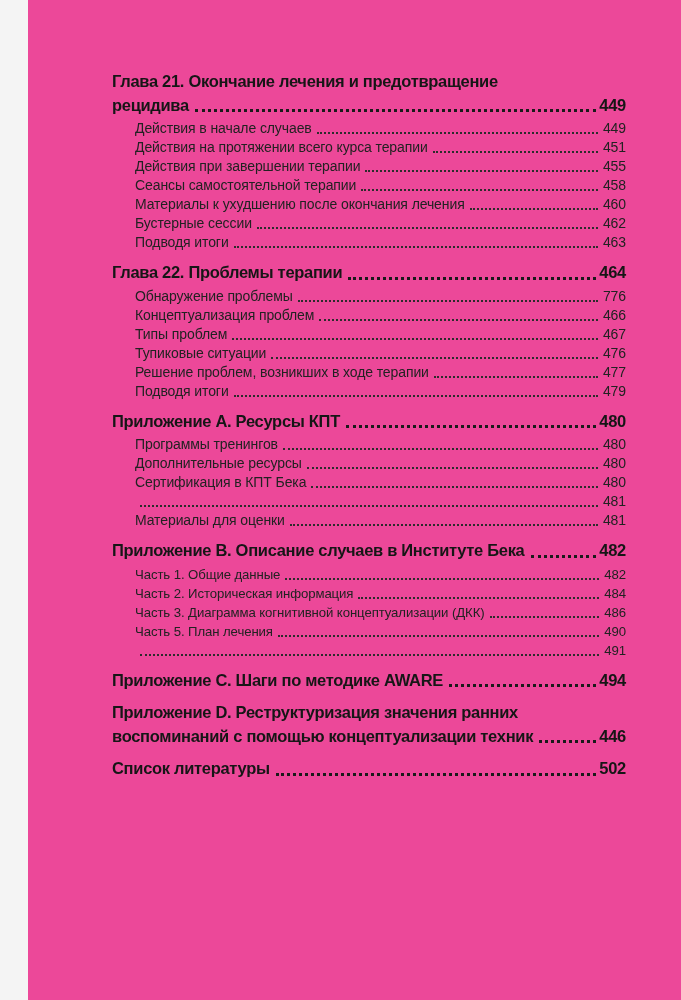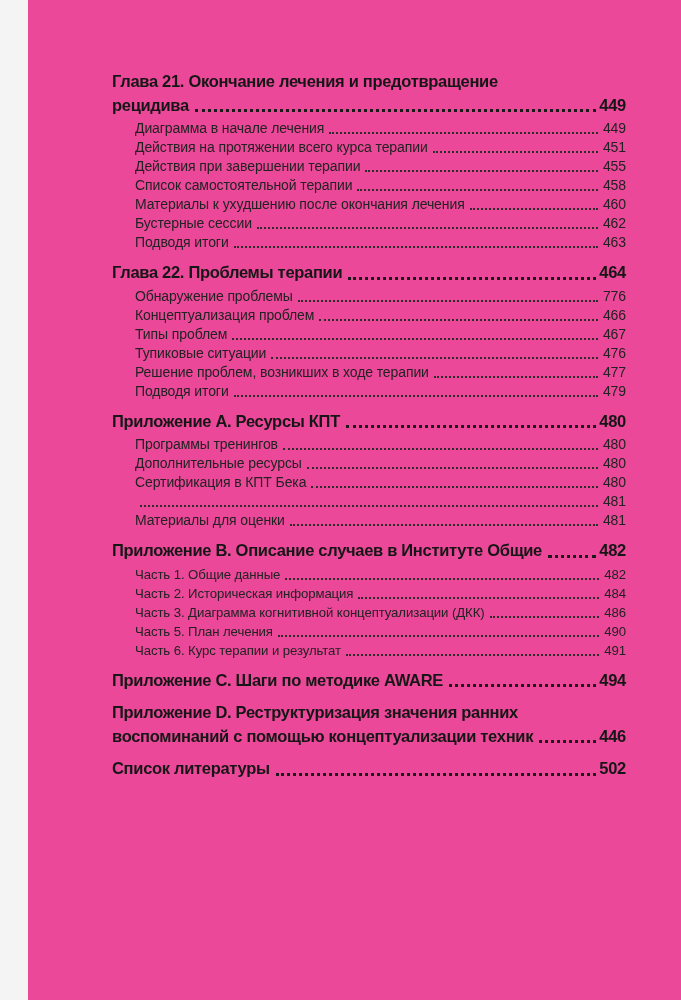--- a/index.html
+++ b/index.html
@@ -61,36 +61,36 @@
   <main class="toc">
       <section class="toc-section">
         <div class="h-line">Глава 21. Окончание лечения и предотвращение</div>
         <div class="row h-row">
           <span class="h-label">рецидива</span>
           <span class="leader h-leader"></span>
           <span class="h-page">449</span>
         </div>
         <div class="items">
           <div class="row item">
-            <span class="i-label">Диаграмма в начале лечения</span>
+            <span class="i-label">Действия в начале случаев</span>
             <span class="leader i-leader"></span>
             <span class="i-page">449</span>
           </div>
           <div class="row item">
             <span class="i-label">Действия на протяжении всего курса терапии</span>
             <span class="leader i-leader"></span>
             <span class="i-page">451</span>
           </div>
           <div class="row item">
             <span class="i-label">Действия при завершении терапии</span>
             <span class="leader i-leader"></span>
             <span class="i-page">455</span>
           </div>
           <div class="row item">
-            <span class="i-label">Список самостоятельной терапии</span>
+            <span class="i-label">Сеансы самостоятельной терапии</span>
             <span class="leader i-leader"></span>
             <span class="i-page">458</span>
           </div>
           <div class="row item">
             <span class="i-label">Материалы к ухудшению после окончания лечения</span>
             <span class="leader i-leader"></span>
             <span class="i-page">460</span>
           </div>
           <div class="row item">
             <span class="i-label">Бустерные сессии</span>
@@ -171,21 +171,21 @@
           </div>
           <div class="row item">
             <span class="i-label">Материалы для оценки</span>
             <span class="leader i-leader"></span>
             <span class="i-page">481</span>
           </div>
         </div>
       </section>
       <section class="toc-section">
         <div class="row h-row">
-          <span class="h-label">Приложение B. Описание случаев в Институте Общие</span>
+          <span class="h-label">Приложение B. Описание случаев в Институте Бека</span>
           <span class="leader h-leader"></span>
           <span class="h-page">482</span>
         </div>
         <div class="items small">
           <div class="row item">
             <span class="i-label">Часть 1. Общие данные</span>
             <span class="leader i-leader"></span>
             <span class="i-page">482</span>
           </div>
           <div class="row item">
@@ -197,21 +197,20 @@
             <span class="i-label">Часть 3. Диаграмма когнитивной концептуализации (ДКК)</span>
             <span class="leader i-leader"></span>
             <span class="i-page">486</span>
           </div>
           <div class="row item">
             <span class="i-label">Часть 5. План лечения</span>
             <span class="leader i-leader"></span>
             <span class="i-page">490</span>
           </div>
           <div class="row item">
-            <span class="i-label">Часть 6. Курс терапии и результат</span>
             <span class="leader i-leader"></span>
             <span class="i-page">491</span>
           </div>
         </div>
       </section>
       <section class="toc-section">
         <div class="row h-row">
           <span class="h-label">Приложение C. Шаги по методике AWARE</span>
           <span class="leader h-leader"></span>
           <span class="h-page">494</span>

